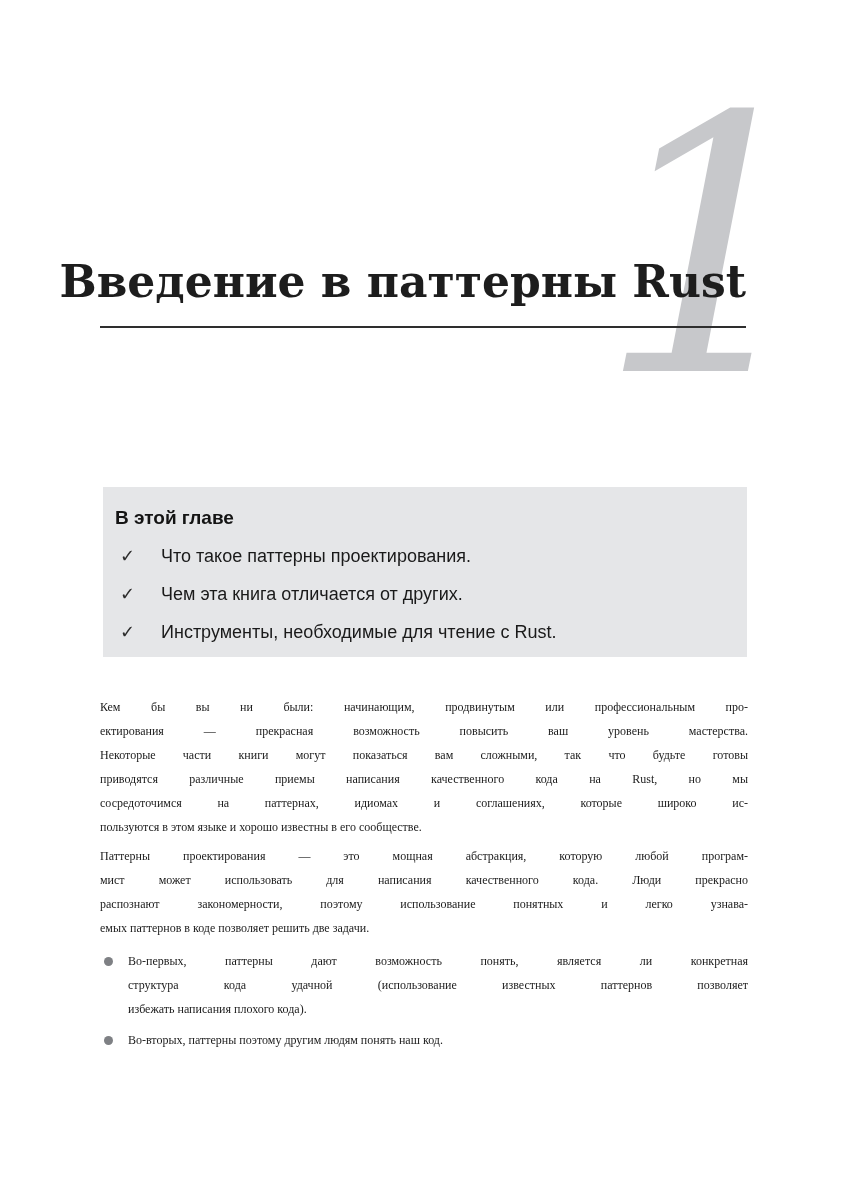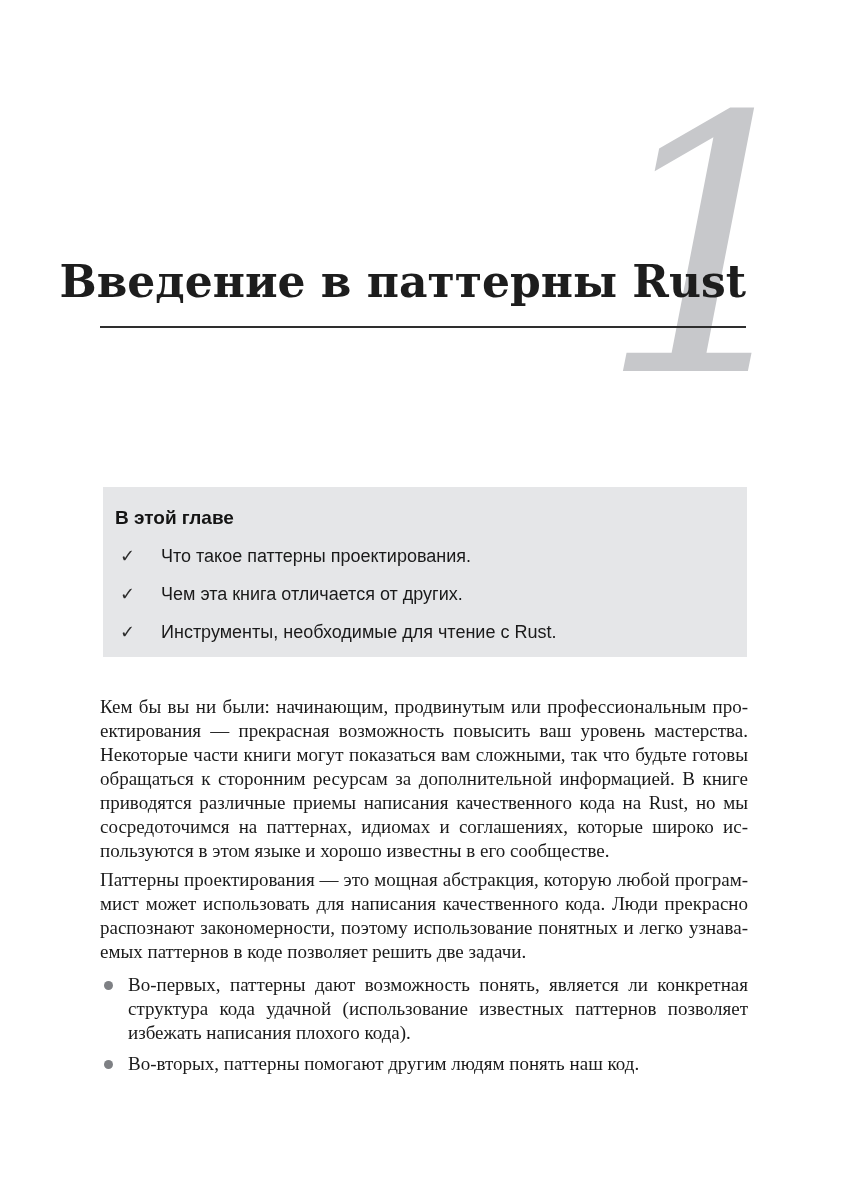--- a/index.html
+++ b/index.html
@@ -77,21 +77,21 @@
     margin-right: 23px;
     font-size: 18px;
     color: #2c2c2c;
     font-family: "DejaVu Sans", sans-serif;
   }
   .bodycopy {
     position: absolute;
     top: 695px;
     left: 100px;
     width: 648px;
-    font-size: 19px;
+    font-size: 12px;
     line-height: 24px;
     color: #1b1b1b;
     z-index: 1;
   }
   .paragraph { margin-bottom: 5px; }
   .tline {
     text-align: justify;
     text-align-last: justify;
   }
   .tline-last {
@@ -140,21 +140,20 @@
         <span>Инструменты, необходимые для чтение с Rust.</span>
       </div>
     </div>
   </div>
 
   <div class="bodycopy">
     <div class="paragraph">
         <div class="tline">Кем бы вы ни были: начинающим, продвинутым или профессиональным про-</div>
         <div class="tline">ектирования — прекрасная возможность повысить ваш уровень мастерства.</div>
         <div class="tline">Некоторые части книги могут показаться вам сложными, так что будьте готовы</div>
-        <div class="tline">обращаться к сторонним ресурсам за дополнительной информацией. В книге</div>
         <div class="tline">приводятся различные приемы написания качественного кода на Rust, но мы</div>
         <div class="tline">сосредоточимся на паттернах, идиомах и соглашениях, которые широко ис-</div>
         <div class="tline tline-last">пользуются в этом языке и хорошо известны в его сообществе.</div>
       </div>
     <div class="paragraph">
         <div class="tline">Паттерны проектирования — это мощная абстракция, которую любой програм-</div>
         <div class="tline">мист может использовать для написания качественного кода. Люди прекрасно</div>
         <div class="tline">распознают закономерности, поэтому использование понятных и легко узнава-</div>
         <div class="tline tline-last">емых паттернов в коде позволяет решить две задачи.</div>
       </div>
@@ -164,19 +163,19 @@
         <span class="bullet-marker"></span>
         <div>
             <div class="tline">Во-первых, паттерны дают возможность понять, является ли конкретная</div>
             <div class="tline">структура кода удачной (использование известных паттернов позволяет</div>
             <div class="tline tline-last">избежать написания плохого кода).</div>
           </div>
       </div>
       <div class="bullet-item">
         <span class="bullet-marker"></span>
         <div>
-            <div class="tline tline-last">Во-вторых, паттерны помогают другим людям понять наш код.</div>
+            <div class="tline tline-last">Во-вторых, паттерны поэтому другим людям понять наш код.</div>
           </div>
       </div>
     </div>
   </div>
 
 </div>
 
 </body></html>

